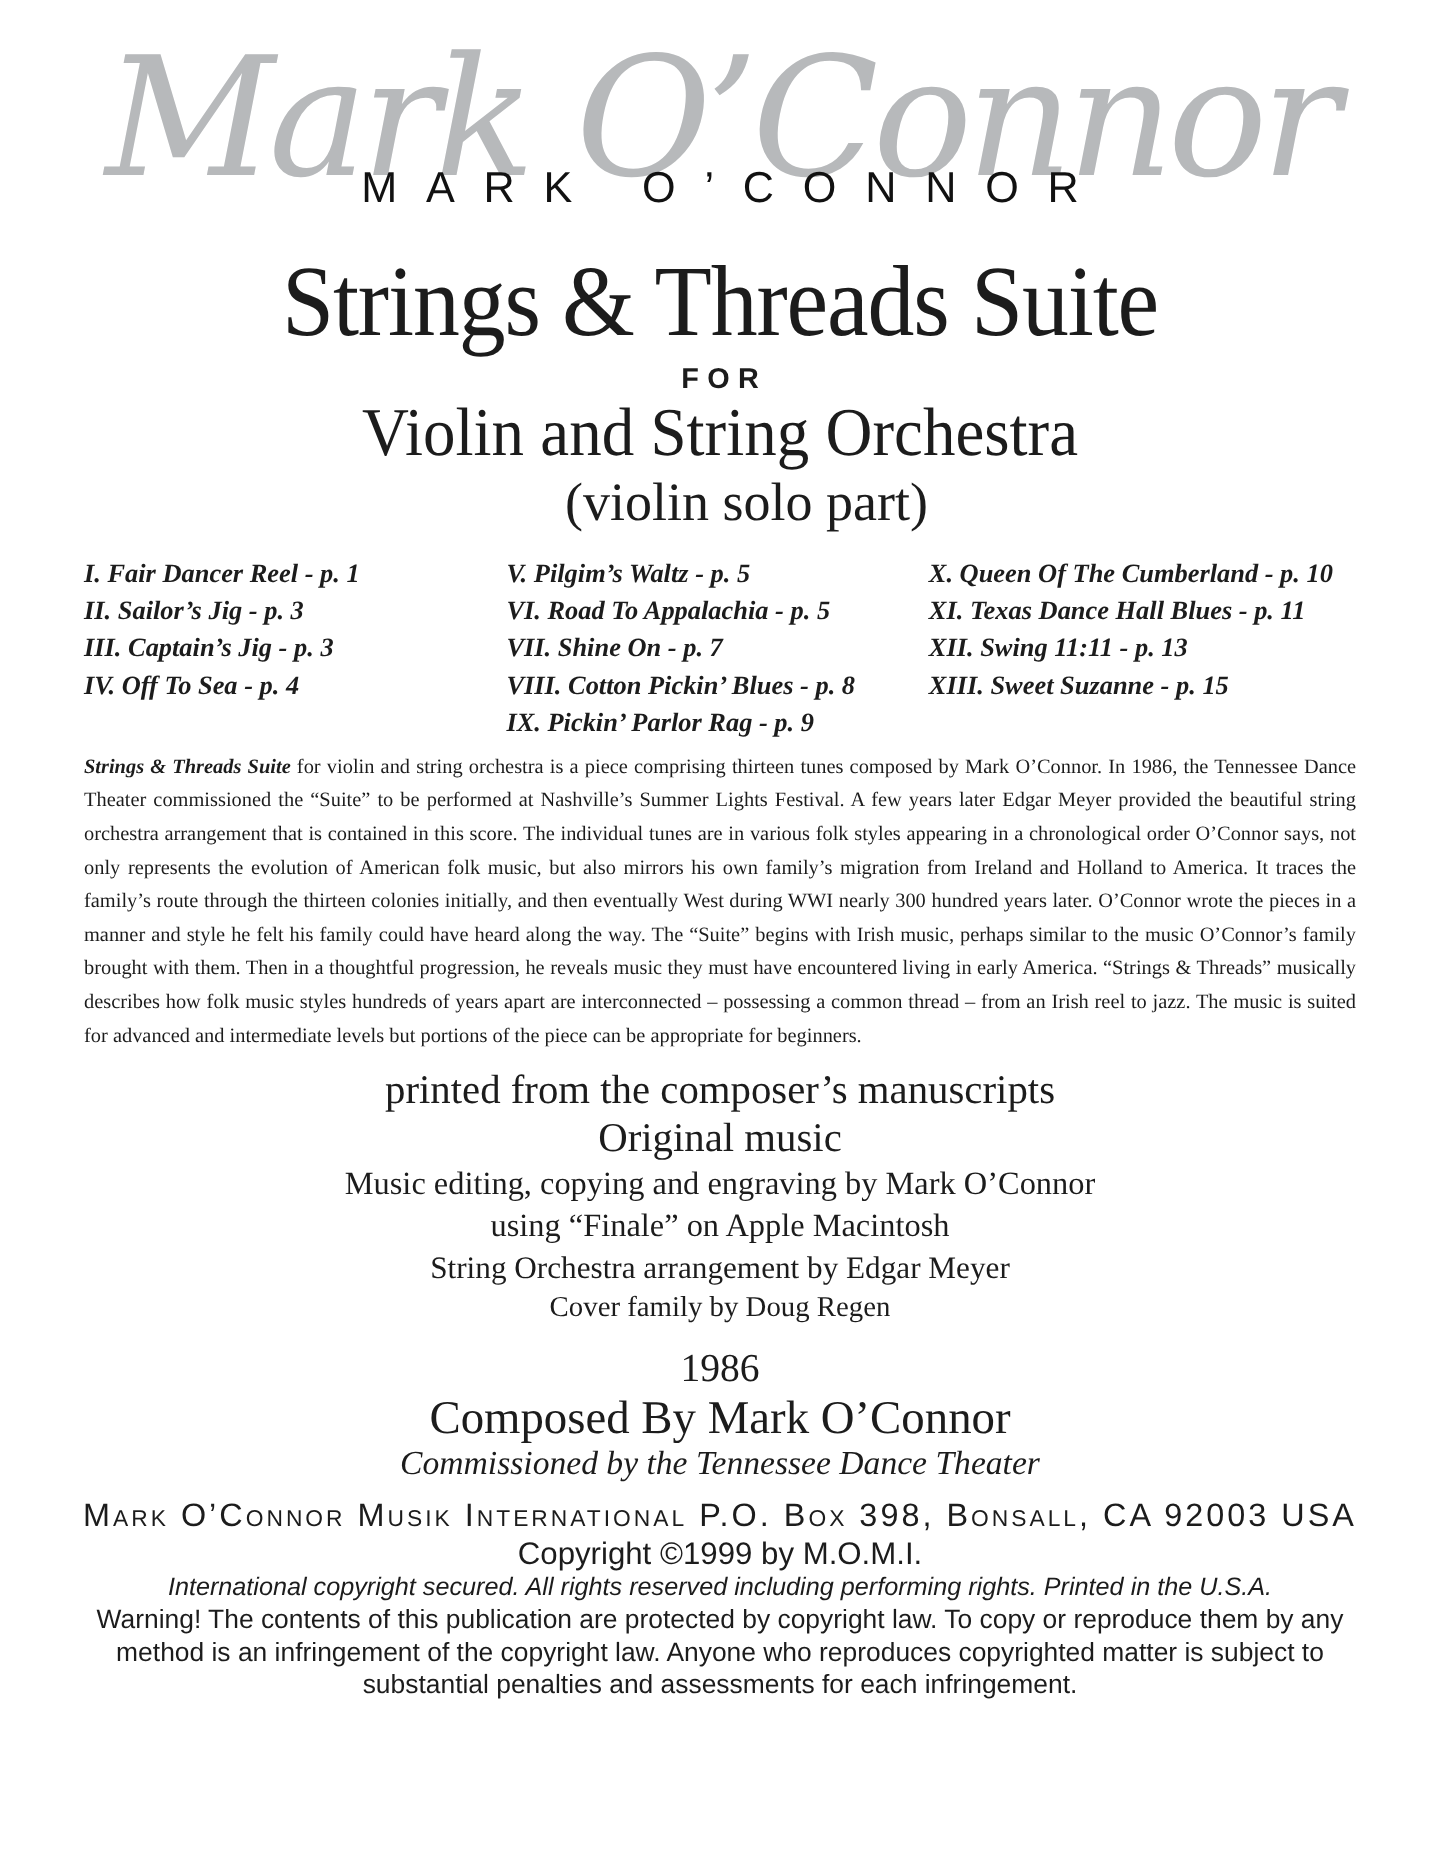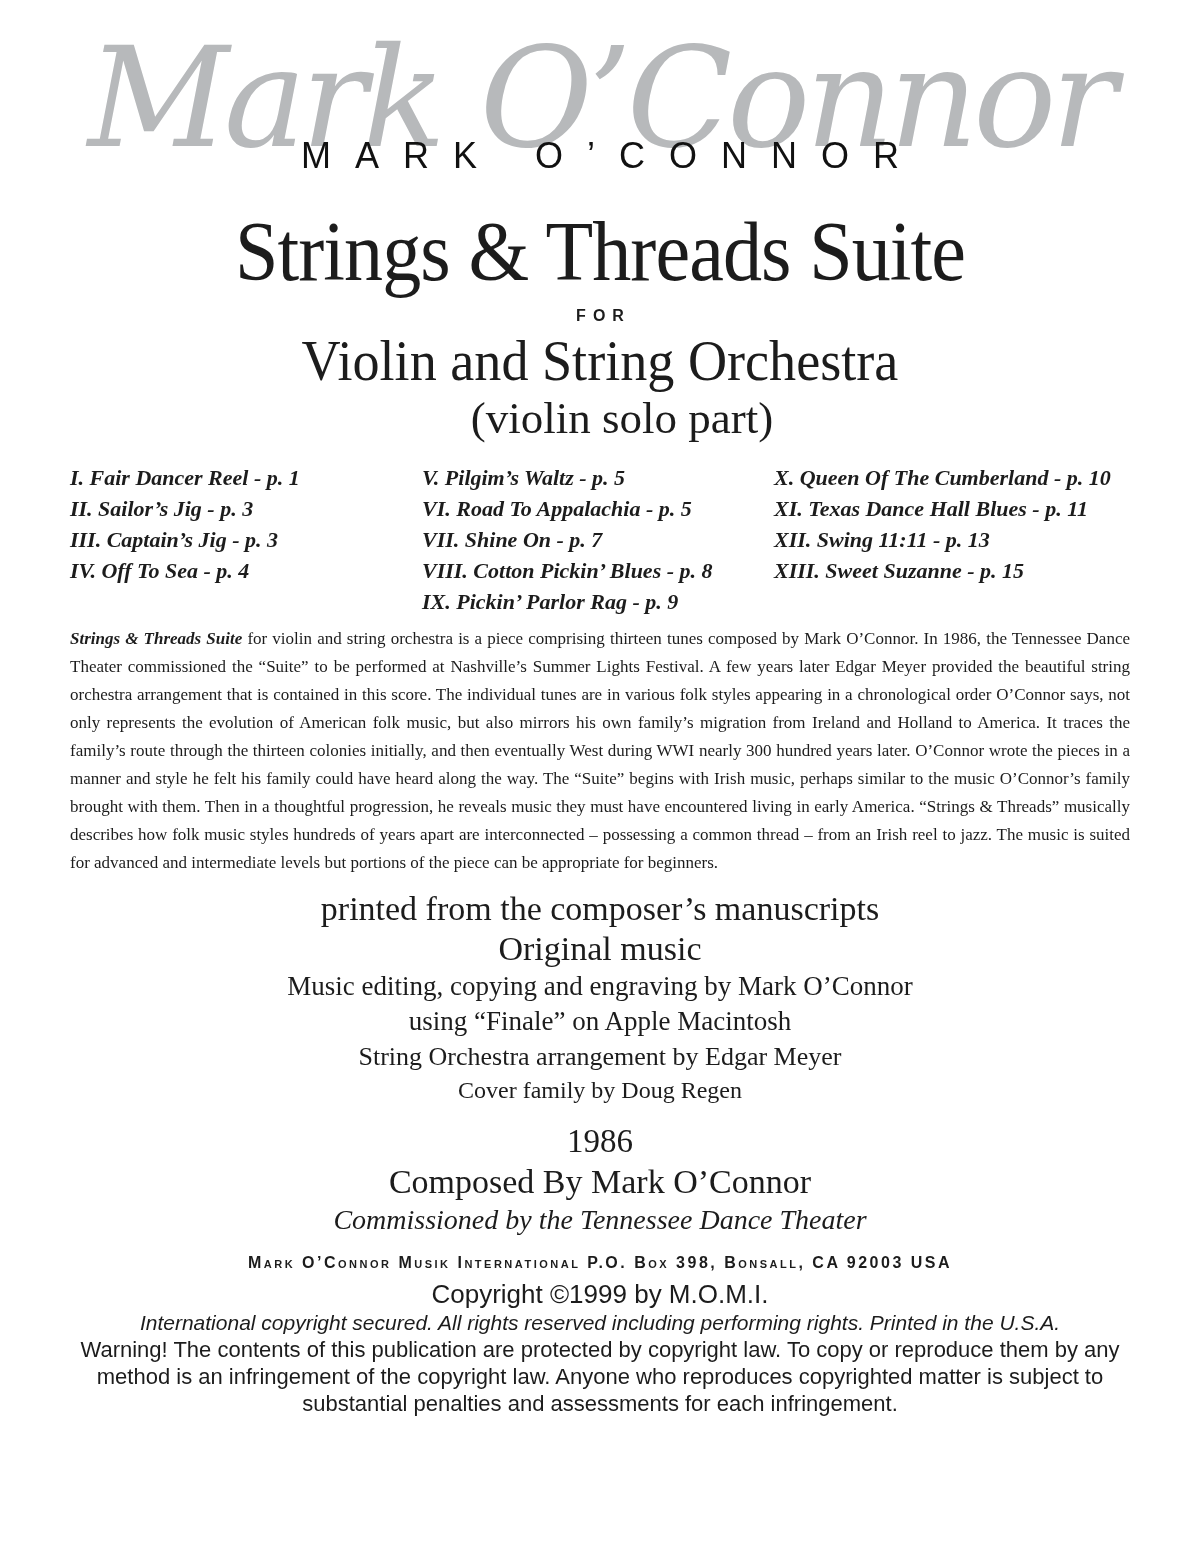--- a/index.html
+++ b/index.html
@@ -49,21 +49,21 @@
     transform: scaleX(0.93);
     letter-spacing: -1px;
     white-space: nowrap;
   }
   .for-label {
     margin-top: 6px;
     text-align: center;
     padding-left: 7px;
     font-family: "Liberation Sans", sans-serif;
     font-weight: bold;
-    font-size: 16px;
+    font-size: 24px;
     line-height: 24px;
     letter-spacing: 7px;
   }
   .subtitle {
     margin: 2px 0 0;
     text-align: center;
     font-weight: normal;
     font-size: 57px;
     line-height: 62px;
     transform: scaleX(0.95);
@@ -104,30 +104,30 @@
   .description .lead { font-weight: bold; font-style: italic; }
 
   
   .credits { margin-top: 12px; text-align: center; }
   .credit-big   { font-size: 34px; line-height: 40px; }
   .credit-med   { font-size: 27px; line-height: 35px; }
   .credit-small { font-size: 26px; line-height: 35px; }
   .credit-xs    { font-size: 24px; line-height: 33px; }
   .year-block { margin-top: 14px; }
   .credit-year     { font-size: 33px; line-height: 40px; }
-  .credit-composed { font-size: 34px; line-height: 41px; }
+  .credit-composed { font-size: 39px; line-height: 41px; }
   .credit-commissioned { font-style: italic; font-size: 28px; line-height: 36px; }
 
   
   .footer { margin-top: 10px; text-align: center; }
   .publisher-line {
     font-family: "Liberation Sans", sans-serif;
     font-variant: small-caps;
-    font-weight: 700;
-    font-size: 16px;
+    font-weight: 400;
+    font-size: 27px;
     line-height: 30px;
     letter-spacing: 2.5px;
     white-space: nowrap;
   }
   .copyright-line {
     font-family: "Liberation Sans", sans-serif;
     font-size: 26px;
     line-height: 32px;
   }
   .rights-line {

